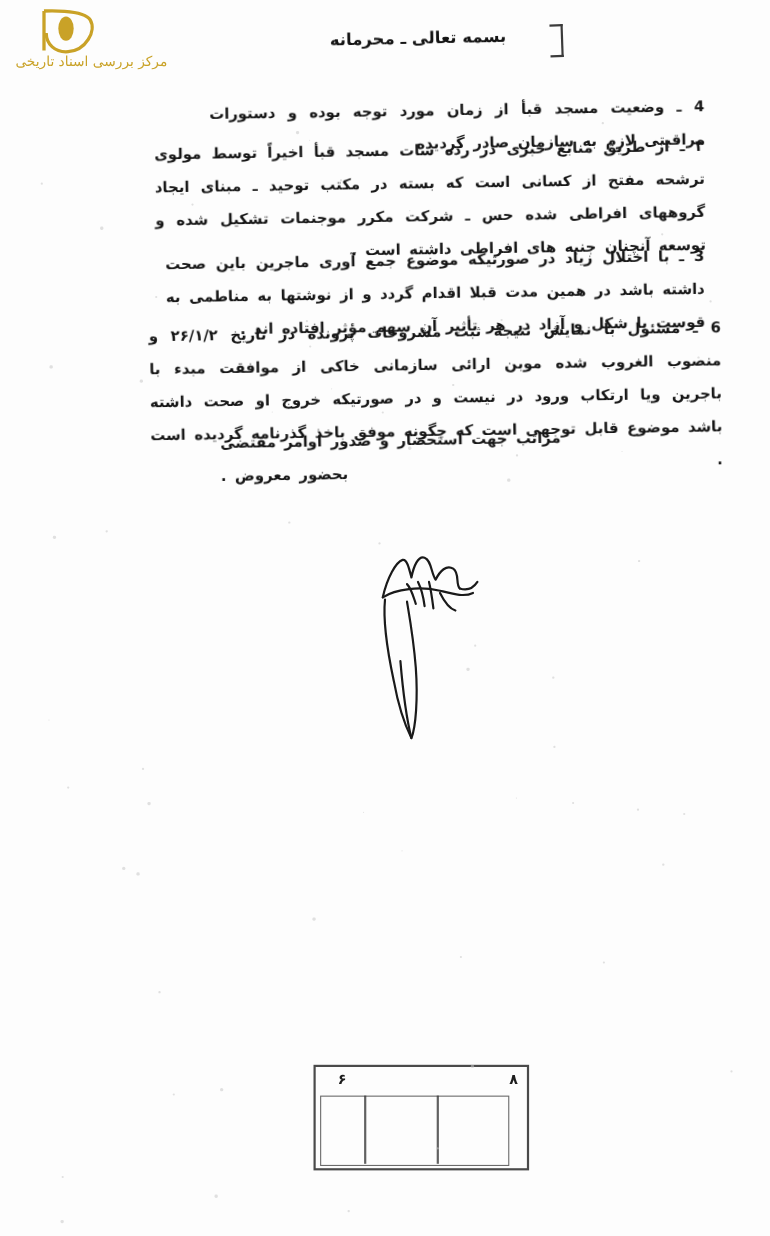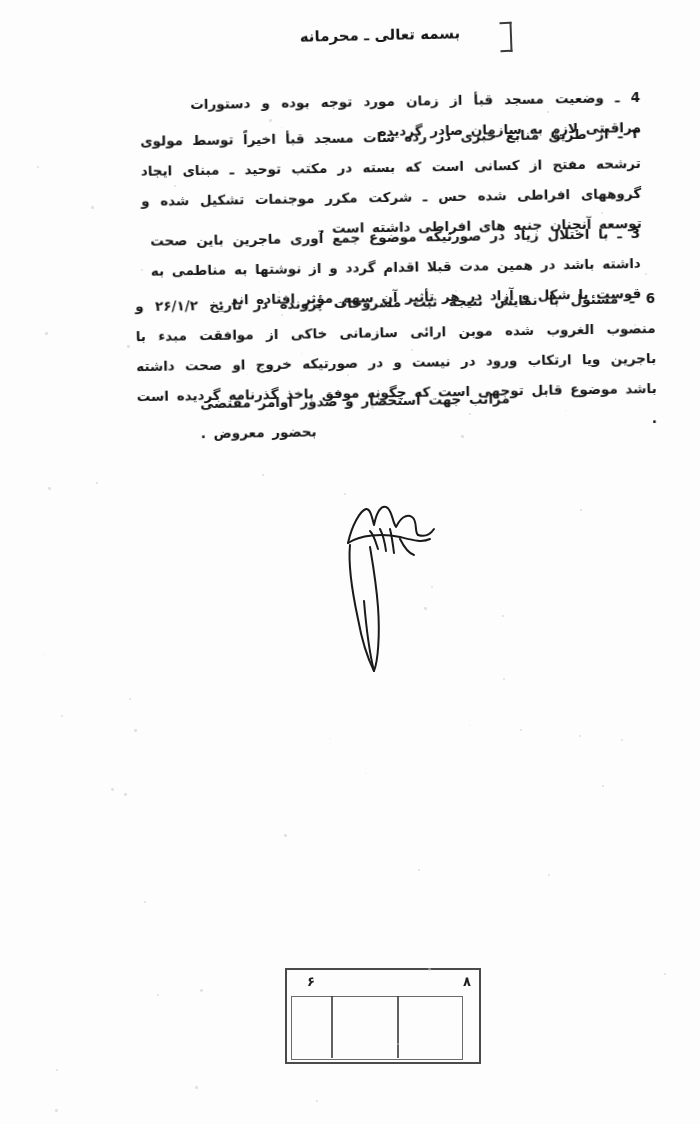--- a/index.html
+++ b/index.html
@@ -145,20 +145,30 @@
     position: absolute;
     background: #3a3a3a;
     opacity: 0.8;
   }
 </style>
 </head>
 <body>
 
 <div class="page">
 
+  <div class="watermark">
+    <div class="watermark-mark">
+      <svg viewBox="0 0 56 44" width="56" height="44" aria-hidden="true">
+        <path d="M4 4 C4 4 40 2 46 12 C52 22 42 40 26 41 C14 42 6 34 6 24" fill="none" stroke="#c9a227" stroke-width="3"></path>
+        <ellipse cx="24" cy="20" rx="7" ry="11" fill="#c9a227"></ellipse>
+        <path d="M4 4 L4 40" fill="none" stroke="#c9a227" stroke-width="3"></path>
+      </svg>
+    </div>
+    <div class="watermark-text">مرکز بررسی اسناد تاریخی</div>
+  </div>
 
   <div class="heading-bracket"></div>
   <div class="heading-line">بسمه تعالی ـ محرمانه</div>
 
   <div class="para" style="top:82px; right:60px; width:450px;">
     <span class="marker">4 ـ</span>
     <span>وضعیت مسجد قبأ از زمان مورد توجه بوده و دستورات مراقبتی لازم به سازمان صادر گردیده</span>
   </div>
 
   <div class="para" style="top:118px; right:60px; width:500px;">

